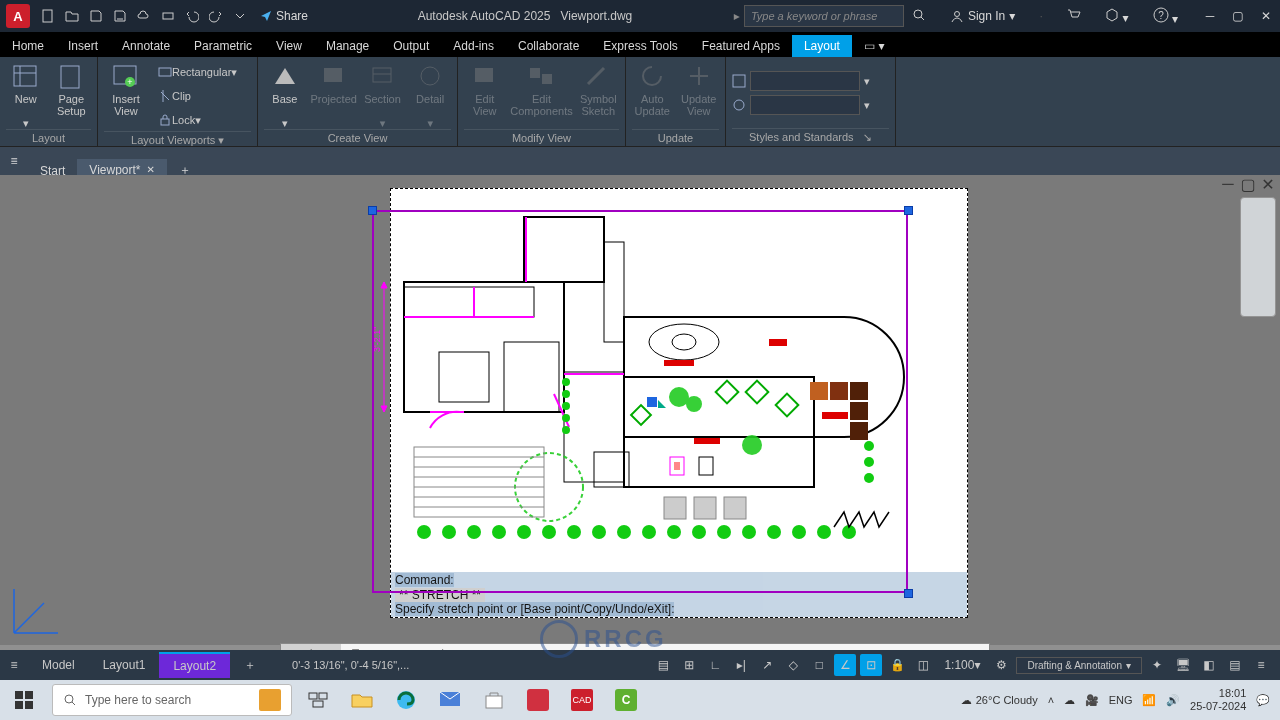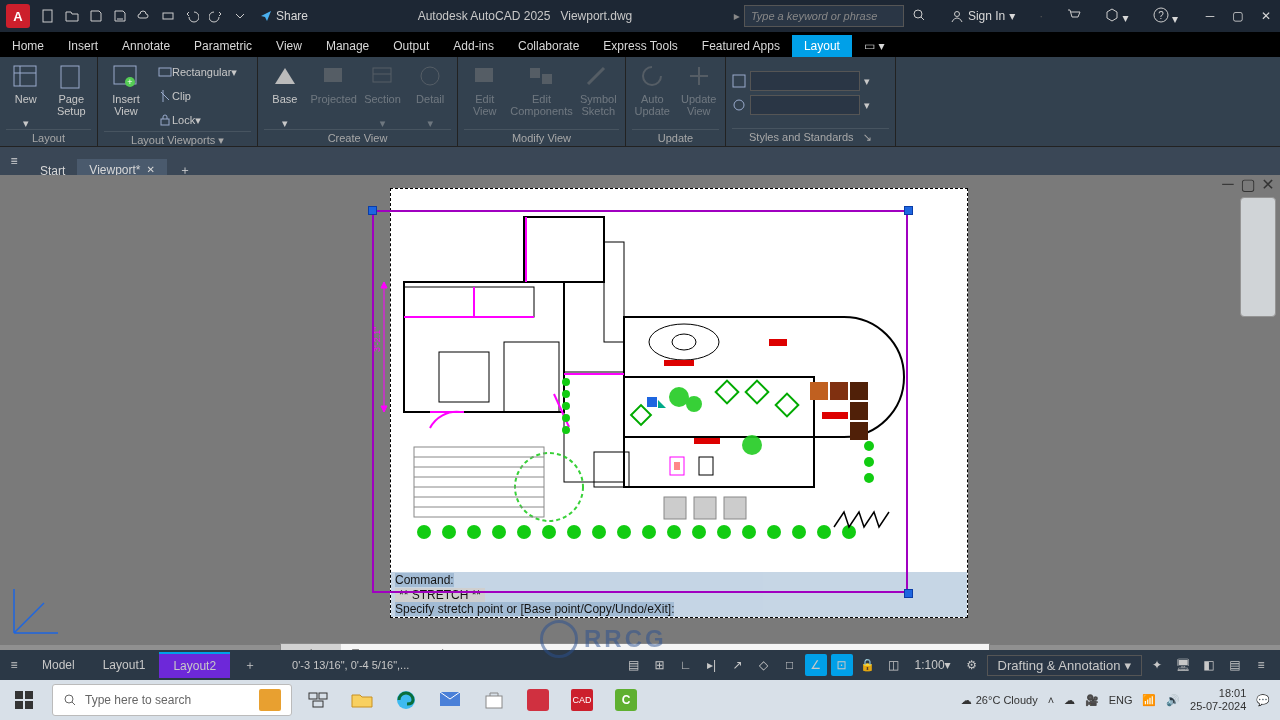--- a/index.html
+++ b/index.html
@@ -42,21 +42,21 @@
 .view-cube { position:absolute; top:22px; right:4px; width:36px; height:120px; background:#e0e4e8; border:1px solid #999; border-radius:4px; opacity:0.85; }
 .cmd-input-bar { position:absolute; bottom:55px; left:280px; width:710px; height:22px; background:#f5f5f5; border:1px solid #888; display:flex; align-items:center; font-size:12px; color:#888; font-style:italic; }
 .cmd-input-bar .pre { width:60px; background:#d2d2d2; height:100%; display:flex; align-items:center; justify-content:space-around; }
 .footer-tabs { position:absolute; bottom:40px; left:0; right:0; height:30px; background:#2b3846; display:flex; align-items:center; color:#c8c8c8; font-size:12px; }
 .layout-tab { padding:5px 14px; cursor:pointer; }
 .layout-tab.active { background:#6d28d9; border-top:2px solid #00a0e8; }
 .status-right { margin-left:auto; display:flex; align-items:center; gap:4px; padding-right:8px; }
 .status-btn { width:22px; height:22px; display:flex; align-items:center; justify-content:center; cursor:pointer; border-radius:2px; color:#c8c8c8; font-size:12px; }
 .status-btn.on { background:#00a0e8; }
 .coords { padding:0 22px; font-size:11px; }
-.ws-sel { background:#2a3645; border:1px solid #555; padding:2px 10px; font-size:13px; display:flex; align-items:center; gap:4px; }
+.ws-sel { background:#2a3645; border:1px solid #555; padding:2px 10px; font-size:10px; display:flex; align-items:center; gap:4px; }
 .taskbar { position:absolute; bottom:0; left:0; right:0; height:40px; background:#d8e0e8; display:flex; align-items:center; font-size:12px; color:#333; }
 .start-btn { width:48px; height:40px; display:flex; align-items:center; justify-content:center; cursor:pointer; }
 .win-search { width:240px; height:32px; background:#fff; border:1px solid #bbb; border-radius:3px; display:flex; align-items:center; padding:0 10px; color:#666; gap:8px; margin:0 4px; }
 .task-icon { width:44px; height:40px; display:flex; align-items:center; justify-content:center; cursor:pointer; }
 .tray { margin-left:auto; display:flex; align-items:center; gap:10px; padding-right:10px; color:#333; font-size:11px; }
 .tray-time { text-align:right; line-height:13px; }
 .ucs { position:absolute; bottom:5px; left:8px; color:#1e66e0; font-size:10px; }
 .watermark { position:absolute; bottom:56px; left:540px; width:200px; height:50px; opacity:0.5; display:flex; align-items:center; font-size:24px; font-weight:bold; color:#2a5090; letter-spacing:3px; z-index:20; }
 .watermark .ball{ width:38px; height:38px; border:3px solid #2a5090; border-radius:50%; margin-right:6px; }
 </style>

